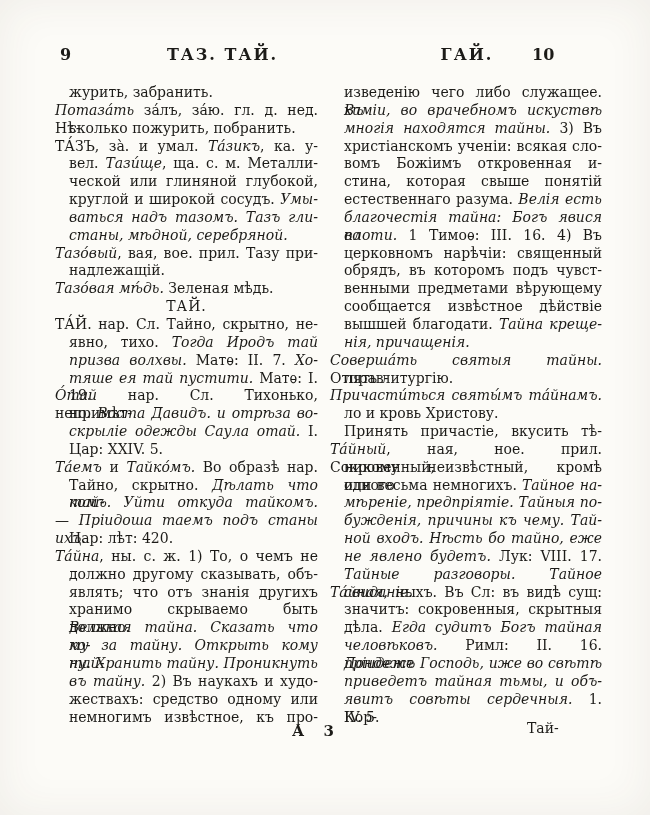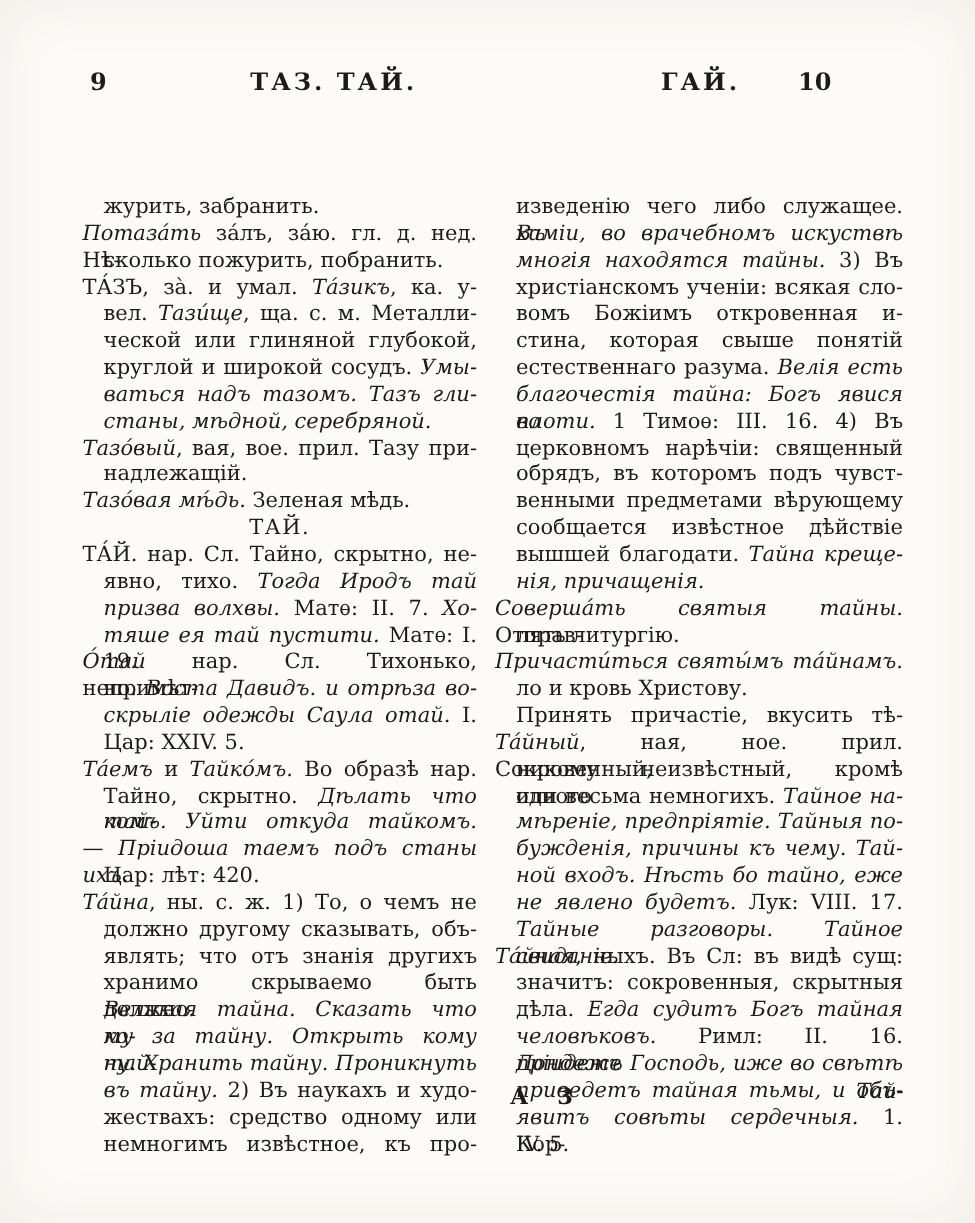--- a/index.html
+++ b/index.html
@@ -7,34 +7,34 @@
   .page{
     position:relative;width:650px;height:815px;overflow:hidden;
     background:#fcfbf7;color:#1c1b18;
     font-family:"DejaVu Serif","Liberation Serif",serif;
     box-shadow:inset 0 0 45px rgba(70,62,45,.07);
   }
   .hdr{position:absolute;top:45px;font-size:16px;font-weight:bold;letter-spacing:2px;white-space:nowrap;}
   .hdr.num{letter-spacing:0;}
   .title-left{left:140px;width:165px;text-align:center;}
   .title-right{left:432px;width:70px;text-align:center;}
-  .col{position:absolute;top:84px;margin-top:46px;}
+  .col{position:absolute;top:84px;}
   .col-left{left:55px;width:263px;}
   .col-right{left:330px;width:272px;}
   .line{
     font-size:14px;line-height:17.85px;height:17.85px;
     text-align:justify;text-align-last:justify;text-justify:inter-word;
     white-space:nowrap;white-space:normal;
   }
   .line.short{text-align:left;text-align-last:left;}
   .line.center{text-align:right;text-align-last:center;letter-spacing:1px;}
   .line.ind{padding-left:14px;}
   .it{font-style:italic;}
-  .sig{position:absolute;top:722px;left:292px;font-size:15px;font-weight:bold;letter-spacing:7px;margin-left:48px;}
-  .catch{position:absolute;top:720px;left:571px;font-size:14px;font-style:italic;}
+  .sig{position:absolute;top:722px;left:292px;font-size:15px;font-weight:bold;letter-spacing:7px;}
+  .catch{position:absolute;top:720px;left:527px;font-size:14px;}
 </style>
 </head>
 <body>
 
 <div class="page">
 
   <span class="hdr num" style="left:60px;">9</span>
 
   <span class="hdr title-left">ТАЗ. ТАЙ.</span>
 

